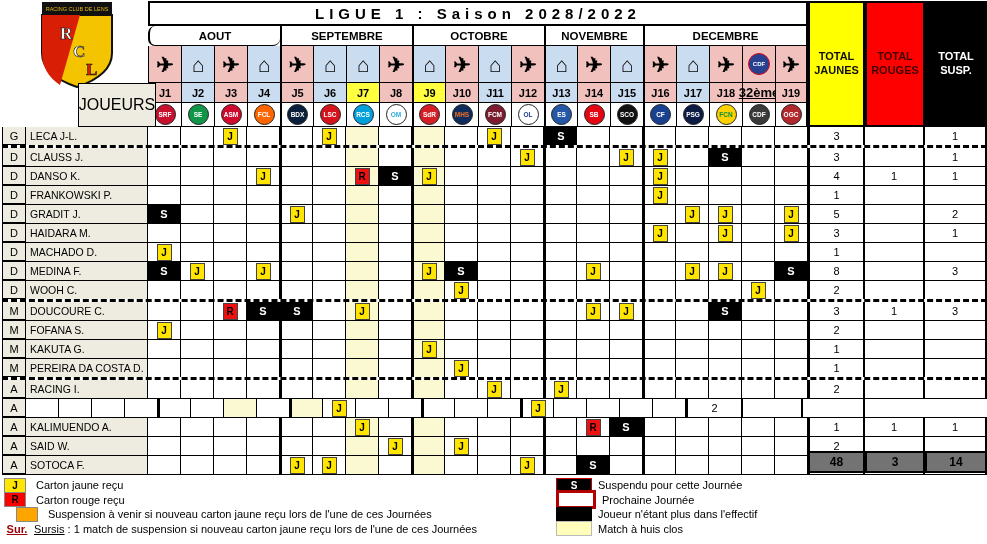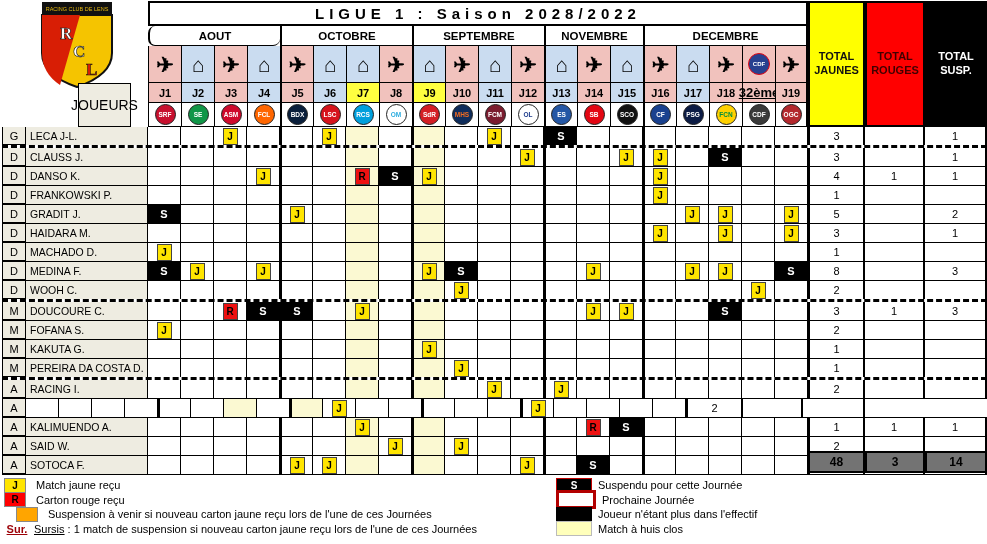--- a/index.html
+++ b/index.html
@@ -25,21 +25,21 @@
   .home{background:#cadcf0;}
   .hc{background:#ffff40 !important;}
   .icon-g{font-size:21px;font-weight:bold;line-height:1;}
   .num{font-weight:bold;font-size:11px;}
   .num.small{font-size:13px;letter-spacing:0;text-decoration:underline;}
   .logocell{background:#fff;}
   .badge{width:19px;height:19px;border-radius:50%;display:flex;align-items:center;justify-content:center;
          font-size:6.5px;font-weight:bold;border:1px solid #222;}
   .cdf{width:20px;height:20px;border-radius:50%;background:#27408f;color:#fff;font-size:6px;font-weight:bold;
        display:flex;align-items:center;justify-content:center;border:1px solid #e30613;}
-  #joueurs{left:78px;top:83px;width:53px;height:44px;border:1px solid #000;background:#eeece1;font-size:14px;}
+  #joueurs{left:78px;top:83px;width:78px;height:44px;border:1px solid #000;background:#eeece1;font-size:16px;}
 
   
   .tot-head{top:1px;height:126px;border:2px solid #000;font-weight:bold;font-size:11px;text-align:center;
             display:flex;align-items:center;justify-content:center;line-height:1.25;white-space:pre-line;}
   #th-j{left:808px;width:57px;background:#ffff00;color:#111;}
   #th-r{left:865px;width:60px;background:#ff0000;color:#400000;}
   #th-s{left:925px;width:62px;background:#000;color:#fff;}
 
   
   #rows{left:2px;top:127px;width:985px;}
@@ -93,22 +93,22 @@
     <path d="M4 13 h70 v38 q0 22 -35 34 q-35 -12 -35 -34 z" fill="#f5c400" stroke="#111" stroke-width="2"></path>
     <path d="M4 13 h38 L22 83 q-18 -12 -18 -32 z" fill="#d81e05"></path>
     <text x="22" y="37" font-size="17" font-weight="bold" fill="#fff" stroke="#111" stroke-width="0.6" font-family="Liberation Serif, serif">R</text>
     <text x="35" y="55" font-size="17" font-weight="bold" fill="#fff" stroke="#111" stroke-width="0.6" font-family="Liberation Serif, serif">C</text>
     <text x="48" y="73" font-size="17" font-weight="bold" fill="#d81e05" stroke="#111" stroke-width="0.6" font-family="Liberation Serif, serif">L</text>
   </svg>
 
   <div id="title" class="abs cell">LIGUE 1 : Saison 2028/2022</div>
   <div id="months" class="abs">
       <div class="cell month" style="width: 132px; border-radius: 7px;">AOUT</div>
+      <div class="cell month" style="width: 132px;">SEPTEMBRE</div>
       <div class="cell month" style="width: 132px;">OCTOBRE</div>
-      <div class="cell month" style="width: 132px;">SEPTEMBRE</div>
       <div class="cell month" style="width: 99px;">NOVEMBRE</div>
       <div class="cell month" style="width: 165px;">DECEMBRE</div>
     </div>
   <div id="icons" class="abs">
       <div class="cell mcell away">
         <span class="icon-g">✈</span>
       </div>
       <div class="cell mcell home">
         <span class="icon-g">⌂</span>
       </div>
@@ -838,21 +838,21 @@
       </div>
     </div>
 
   <div id="g-j" class="abs cell grand">48</div>
   <div id="g-r" class="abs cell grand">3</div>
   <div id="g-s" class="abs cell grand">14</div>
 
   <div id="legend">
       <div class="lgrow" style="left: 4px; top: 478px;">
         <div class="lgchip lg-j">J</div>
-        <span>Match jaune reçu</span>
+        <span>Carton jaune reçu</span>
       </div>
       <div class="lgrow" style="left: 4px; top: 492.5px;">
         <div class="lgchip lg-r">R</div>
         <span>Carton rouge reçu</span>
       </div>
       <div class="lgrow" style="left: 16px; top: 507px;">
         <div class="lgchip lg-o"></div>
         <span>Suspension à venir si nouveau carton jaune reçu lors de l'une de ces Journées</span>
       </div>
       <div class="lgrow" style="left: 4px; top: 521.5px;">

